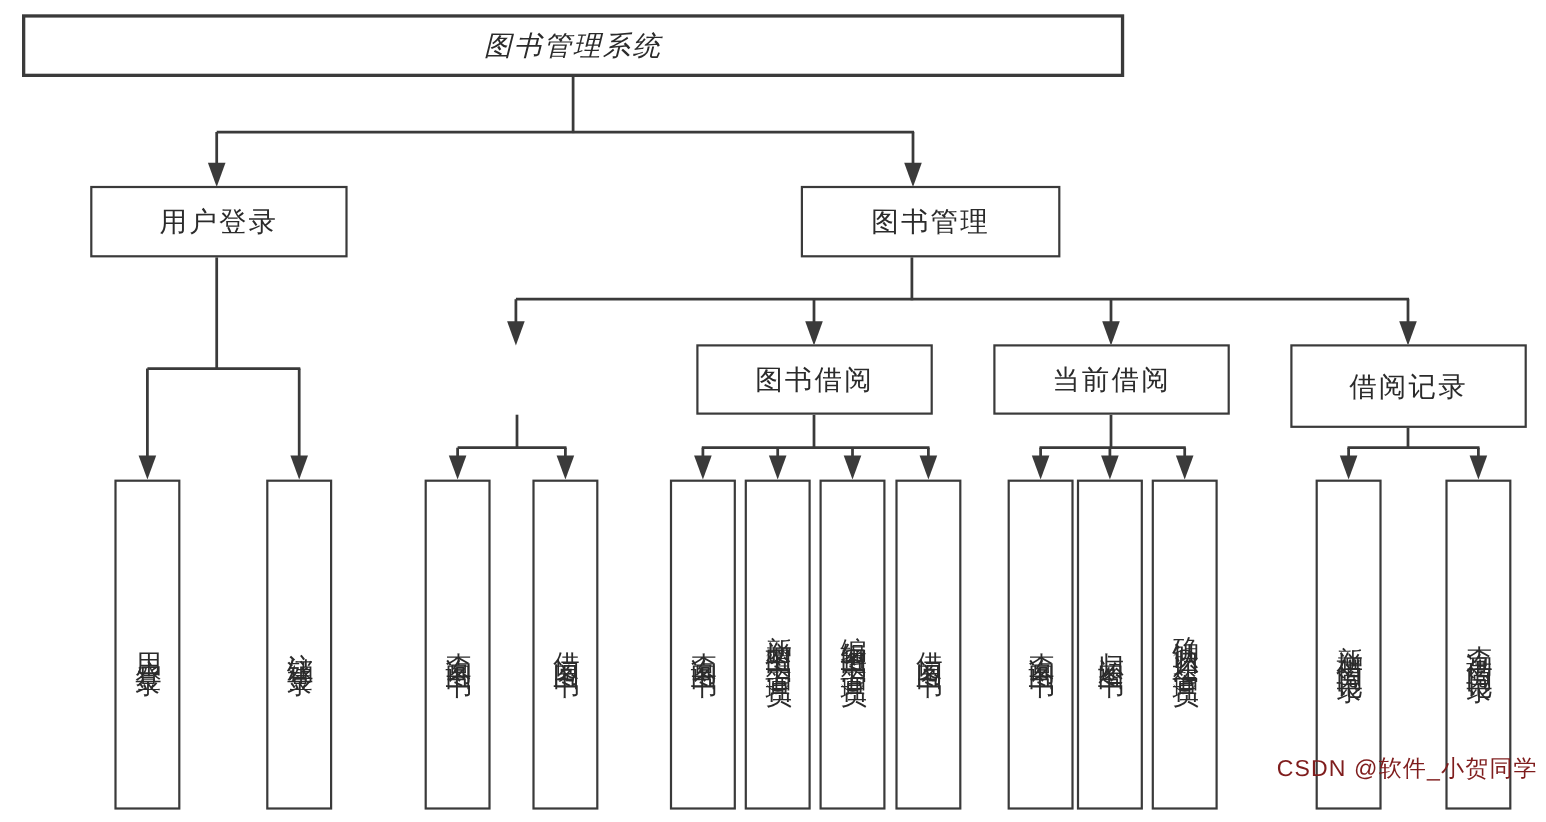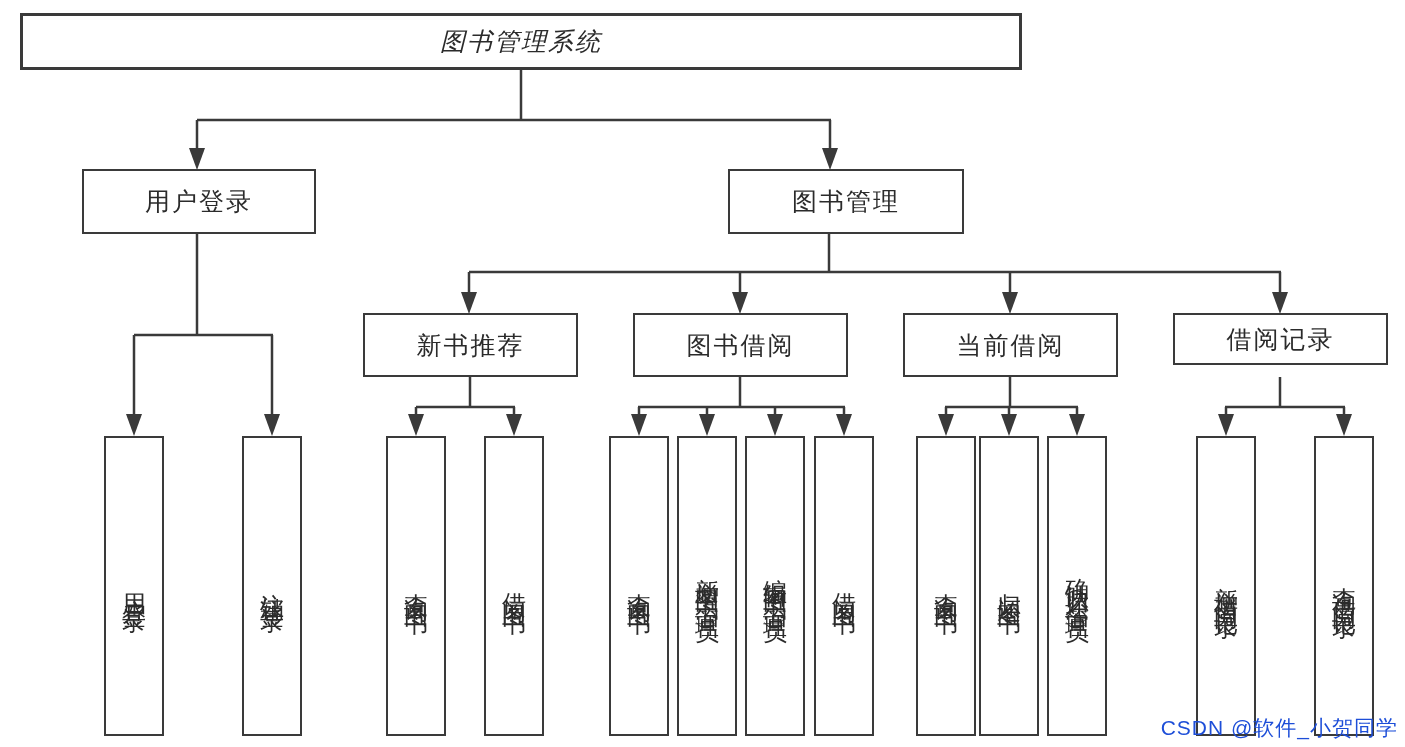--- a/index.html
+++ b/index.html
@@ -46,24 +46,24 @@
     writing-mode: vertical-rl;
     text-orientation: mixed;
     font-size: 24px;
     letter-spacing: 6px;
     line-height: 1;
     color: #2b2b2b;
   }
   #watermark {
     position: absolute;
     right: 7px;
-    top: 714px;
+    top: 684px;
     font-size: 21px;
     letter-spacing: 1px;
-    color: #1d4ed8;
+    color: #7f1d1d;
   }
 </style>
 </head>
 <body>
 
 <div id="stage">
 
   <svg id="connectors" viewBox="0 0 1405 747" xmlns="http://www.w3.org/2000/svg">
     <g stroke="#3a3a3a" stroke-width="2.5" fill="none">
 
@@ -136,30 +136,27 @@
     <span>图书管理系统</span>
   </div>
 
   <div class="node" style="left:82px; top:169px; width:234px; height:65px;">
     <span>用户登录</span>
   </div>
   <div class="node" style="left:712px; top:169px; width:236px; height:65px;margin-left:16px;">
     <span>图书管理</span>
   </div>
 
-  <div class="node" style="left:363px; top:313px; width:215px; height:64px;">
-    <span>新书推荐</span>
-  </div>
   <div class="node" style="left:903px; top:313px; width:215px; height:64px;">
     <span>当前借阅</span>
   </div>
   <div class="node" style="left:633px; top:313px; width:215px; height:64px;">
     <span>图书借阅</span>
   </div>
-  <div class="node" style="left:1173px; top:313px; width:215px; height:52px;">
+  <div class="node" style="left:1173px; top:313px; width:215px; height:76px;">
     <span>借阅记录</span>
   </div>
 
   <div class="leaf" style="left:104px;">
     <span>用户登录</span>
   </div>
   <div class="leaf" style="left:242px;">
     <span>注销登录</span>
   </div>
   <div class="leaf" style="left:386px;">

